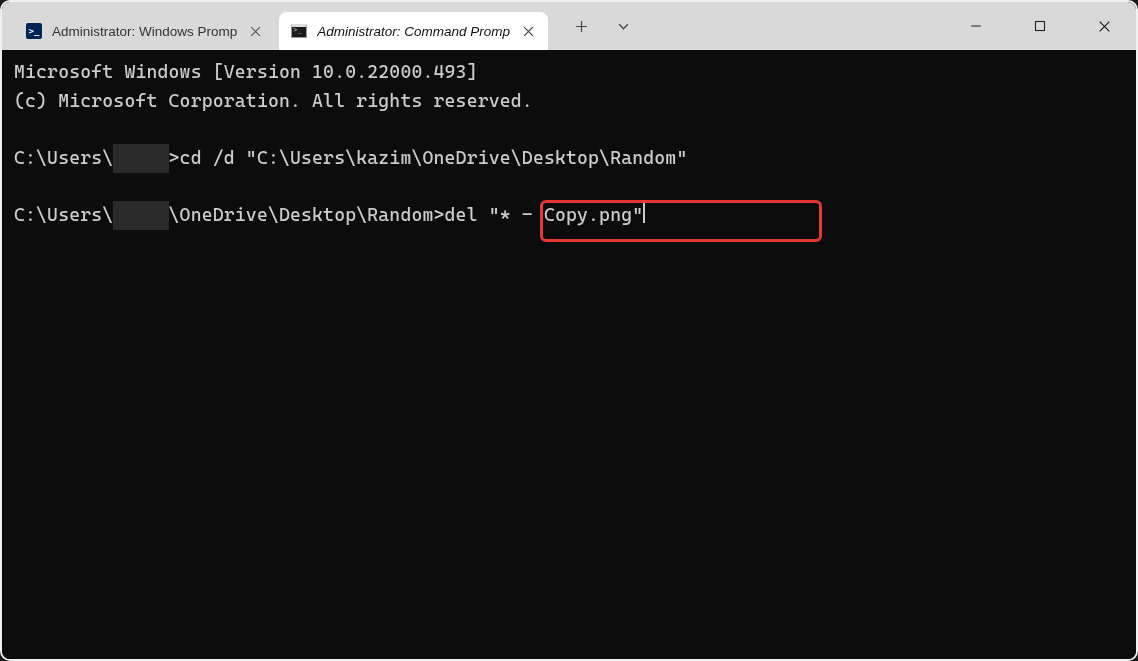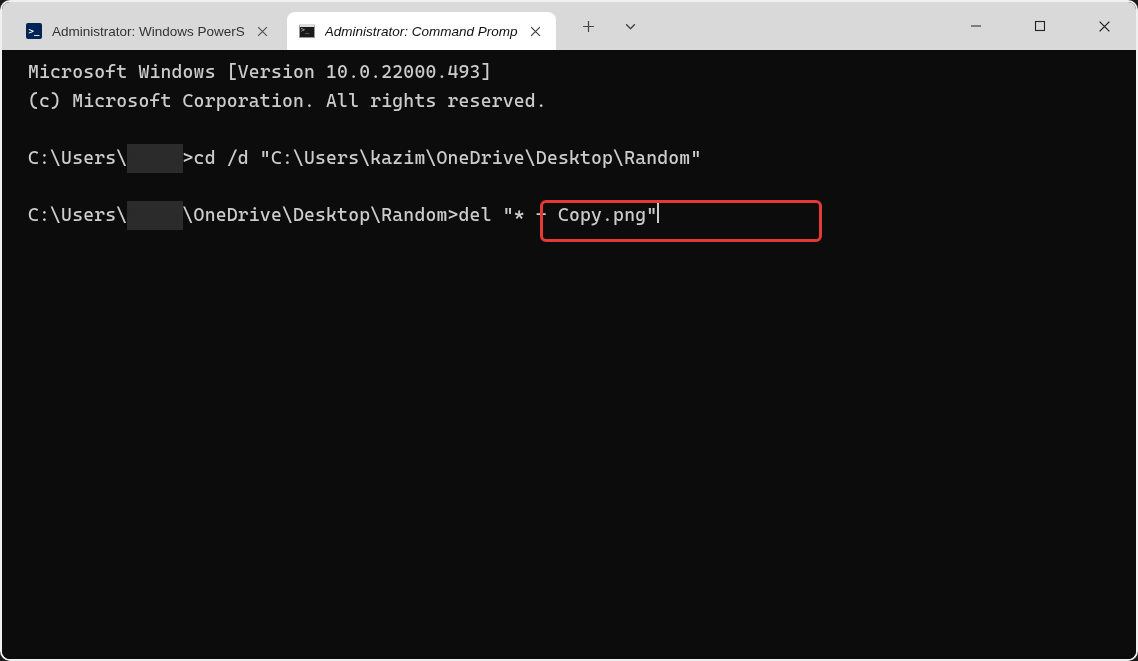--- a/index.html
+++ b/index.html
@@ -117,21 +117,21 @@
       width: 64px;
       display: flex;
       align-items: center;
       justify-content: center;
       cursor: pointer;
       color: #222;
     }
     .terminal-area {
       flex: 1;
       background: #0c0c0c;
-      padding: 8px 26px;
+      padding: 8px 12px;
       font-family: "Cascadia Mono", "Consolas", monospace;
       font-size: 18.5px;
       line-height: 1.55;
       color: #cccccc;
       white-space: pre;
       position: relative;
       letter-spacing: 0.2px;
     }
     .line {
       display: block;
@@ -197,21 +197,21 @@
 <body>
 
 <div class="wrapper">
   <div class="window">
     <div class="titlebar">
       <div class="tabs">
         <div class="tab inactive">
           <span class="tab-icon">
             <span class="ps-icon">&gt;_</span>
           </span>
-          <span class="tab-title">Administrator: Windows PowerS</span>
+          <span class="tab-title">Administrator: Windows Promp</span>
           <span class="tab-close">
             <svg width="11" height="11" viewBox="0 0 10 10">
                 <path d="M1 1 L9 9 M9 1 L1 9" stroke="#555" stroke-width="1.1" fill="none"></path>
               </svg>
           </span>
         </div>
         <div class="tab active">
           <span class="tab-icon">
             <span class="cmd-icon-box">&gt;_</span>
           </span>

